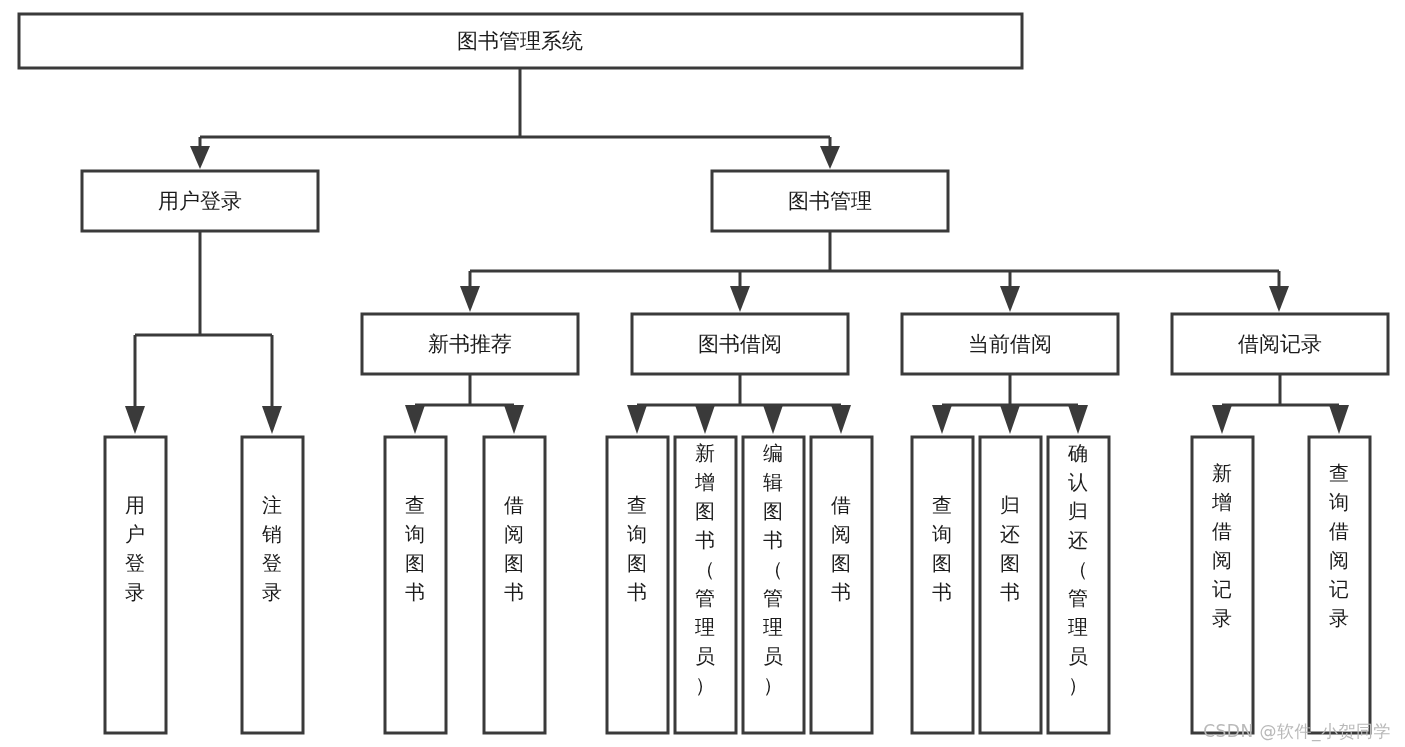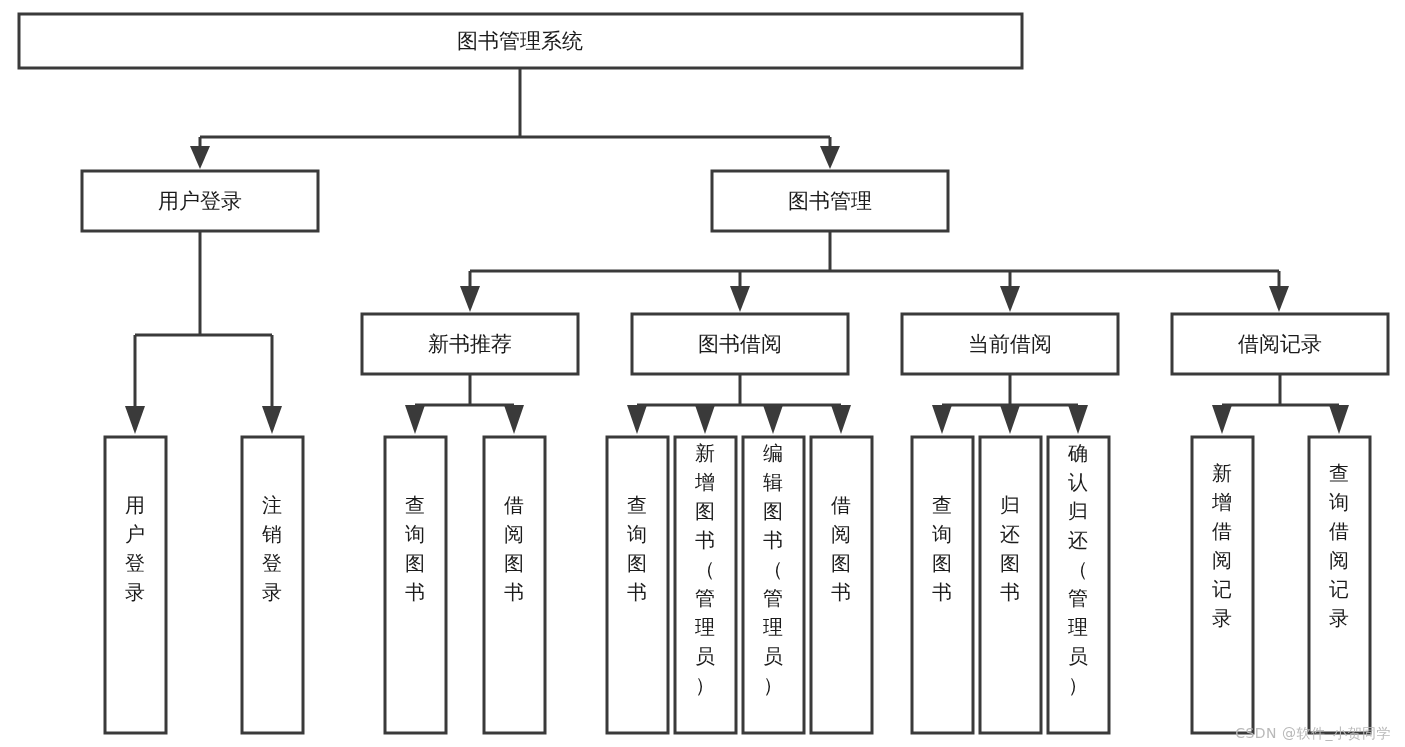--- a/index.html
+++ b/index.html
@@ -52,21 +52,21 @@
     font-family: "DejaVu Sans", "Liberation Sans", sans-serif;
     font-size: 20px;
     fill: #1b1b1b;
     text-anchor: middle;
   }
   .watermark {
     position: absolute;
     right: 14px;
     bottom: 4px;
     font-family: "DejaVu Sans", "Liberation Sans", sans-serif;
-    font-size: 14px;
+    font-size: 17px;
     color: #b9b9b9;
     letter-spacing: 0.5px;
     white-space: nowrap;
     user-select: none;
   }
 </style>
 </head>
 <body>
 
 <div id="diagram-root">

